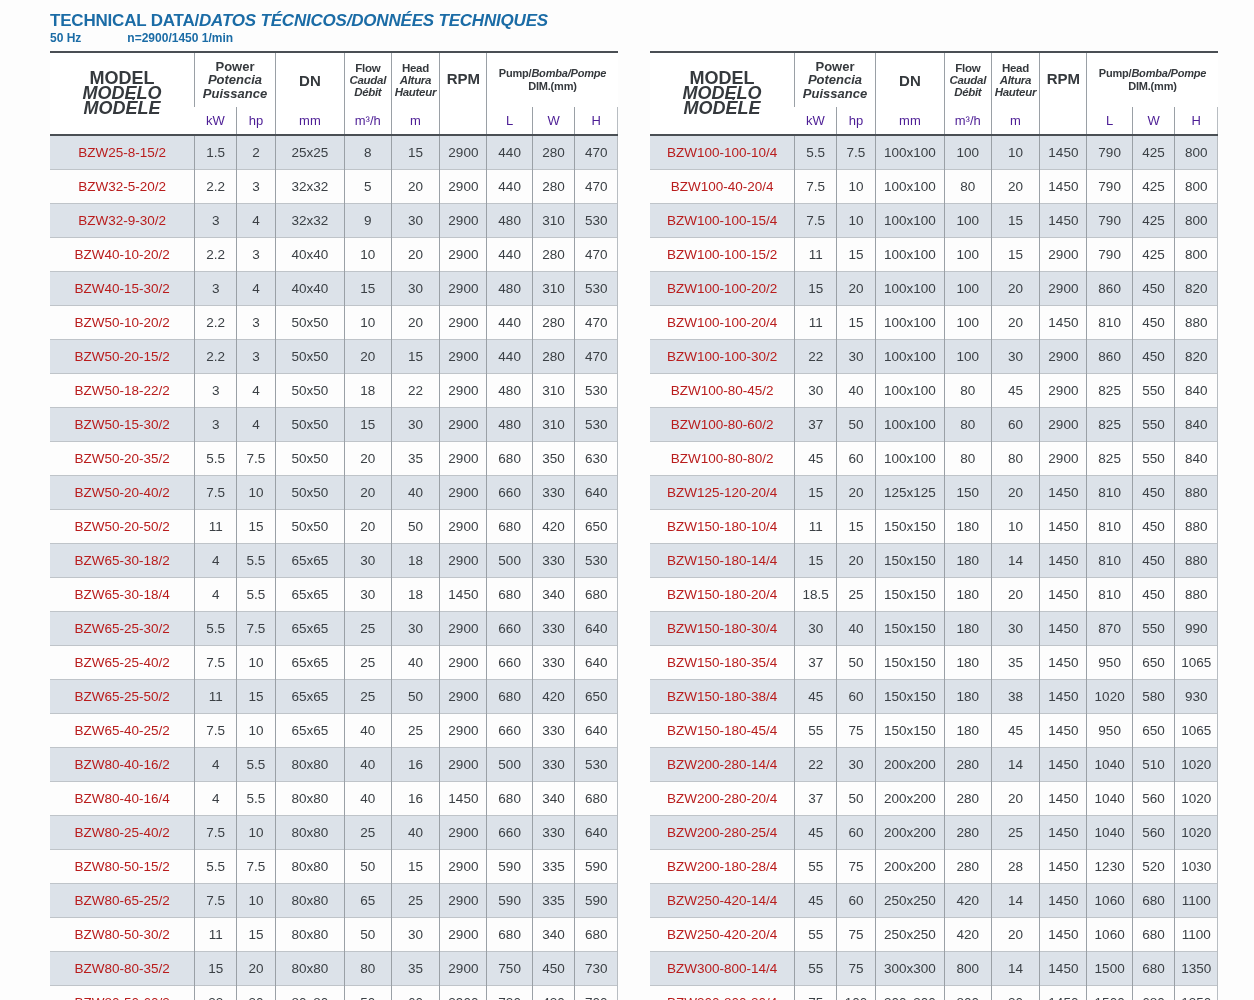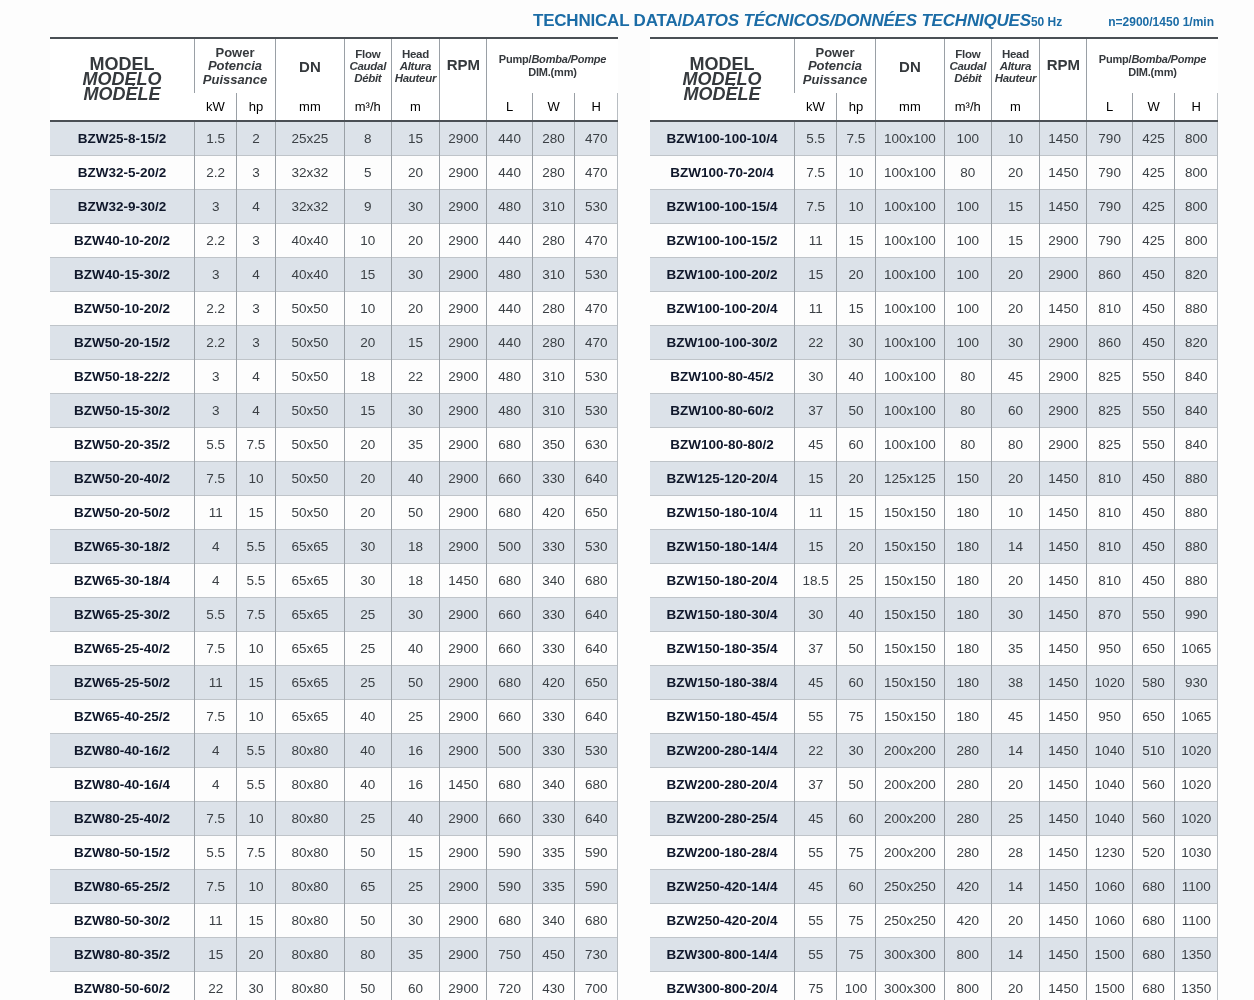--- a/index.html
+++ b/index.html
@@ -5,44 +5,45 @@
   html,body{margin:0;padding:0;}
   body{
     width:1254px;height:1000px;background:#ffffff;
     font-family:"Liberation Sans","DejaVu Sans",sans-serif;
     color:#35393d;overflow:hidden;
   }
   .page{position:relative;width:1254px;height:1000px;background:#fdfdfd;}
   .topbar{
     display:flex;justify-content:flex-end;align-items:baseline;
     padding:11px 40px 6px 50px;
+    flex-direction:column;
   }
   .title{
     font-size:17px;font-weight:bold;color:#1b6ca6;letter-spacing:-0.2px;margin:0;
   }
   .title .it{font-style:italic;}
   .freq-group{display:flex;gap:46px;font-size:12px;font-weight:bold;color:#1b6ca6;white-space:nowrap;}
   .tables{display:flex;gap:32px;padding:0 36px 0 50px;}
   table{
     width:568px;border-collapse:collapse;table-layout:fixed;
     border-top:2px solid #4a4f54;border-bottom:1px solid #8f959b;
   }
   thead{border-bottom:2px solid #4a4f54;}
   th{font-weight:bold;padding:1px 2px;vertical-align:middle;background:#fff;}
   th,td{text-align:center;}
   .h1 th{height:52px;}
-  .h2 th{height:25px;font-size:13px;font-weight:normal;color:#000000;margin-top:46px;}
+  .h2 th{height:25px;font-size:13px;font-weight:normal;color:#4c1d95;margin-top:46px;}
   td{height:33px;padding:0 2px;font-size:13.5px;color:#3b4045;}
   
   th + th, td + td{border-left:1px solid #9aa0a6;}
   td:last-child, .h2 th:last-child{border-right:1px solid #b8bdc2;}
   
   tbody tr + tr td{border-top:1px solid #bfc4c9;}
   tbody tr:nth-child(odd){background:#dce2e9;}
-  tbody td.model{font-weight:bold;color:#0f172a;}
+  tbody td.model{font-weight:normal;color:#b91c1c;}
   .b{font-weight:bold;font-style:normal;}
   .bi{font-weight:bold;font-style:italic;}
   .th-model div{font-size:18px;line-height:15px;}
   .th-power div{font-size:13px;line-height:13.5px;}
   .th-sm div{font-size:11.5px;line-height:12px;letter-spacing:-0.3px;}
   .th-dn, .th-rpm{font-size:15px;}
   .th-rpm{vertical-align:top;padding-top:17px;}
   .th-dim{font-size:11px;line-height:13px;letter-spacing:-0.2px;}
   .sup{font-size:13px;}
 </style>
@@ -490,21 +491,21 @@
             <td>7.5</td>
             <td>100x100</td>
             <td>100</td>
             <td>10</td>
             <td>1450</td>
             <td>790</td>
             <td>425</td>
             <td>800</td>
           </tr>
           <tr>
-            <td class="model">BZW100-70-20/4</td>
+            <td class="model">BZW100-40-20/4</td>
             <td>7.5</td>
             <td>10</td>
             <td>100x100</td>
             <td>80</td>
             <td>20</td>
             <td>1450</td>
             <td>790</td>
             <td>425</td>
             <td>800</td>
           </tr>

